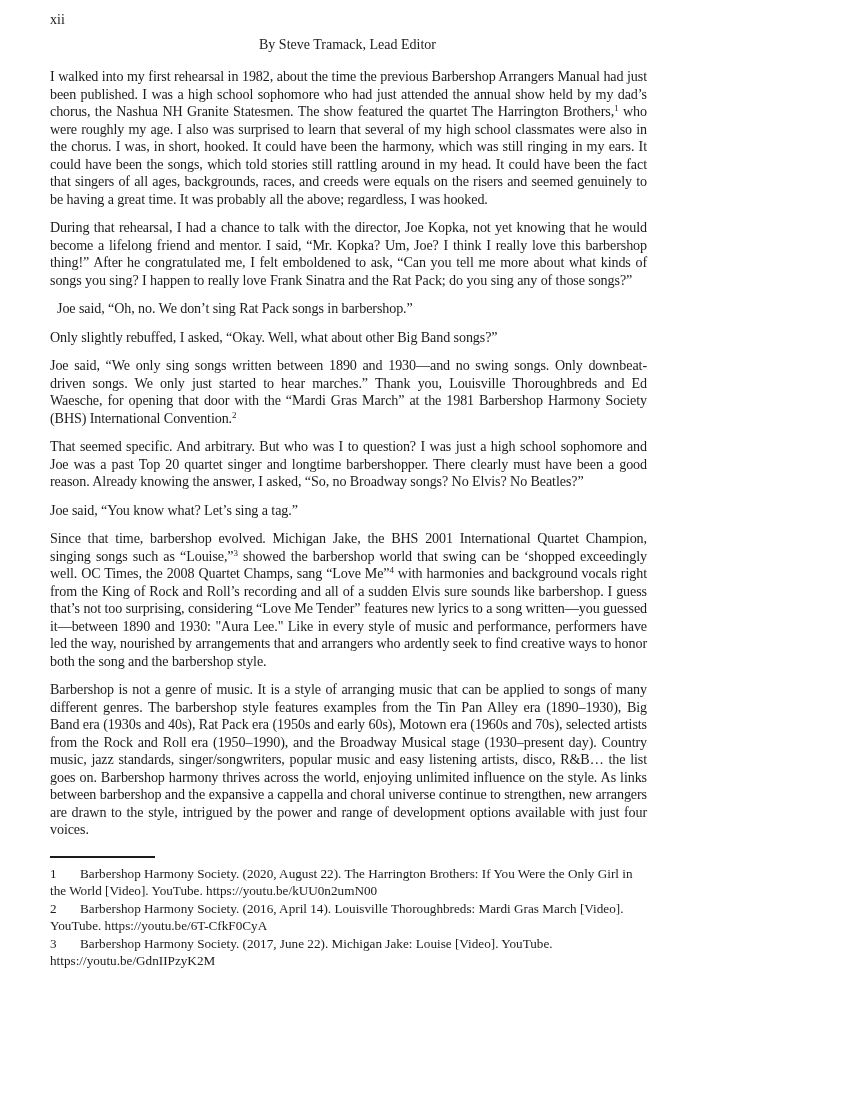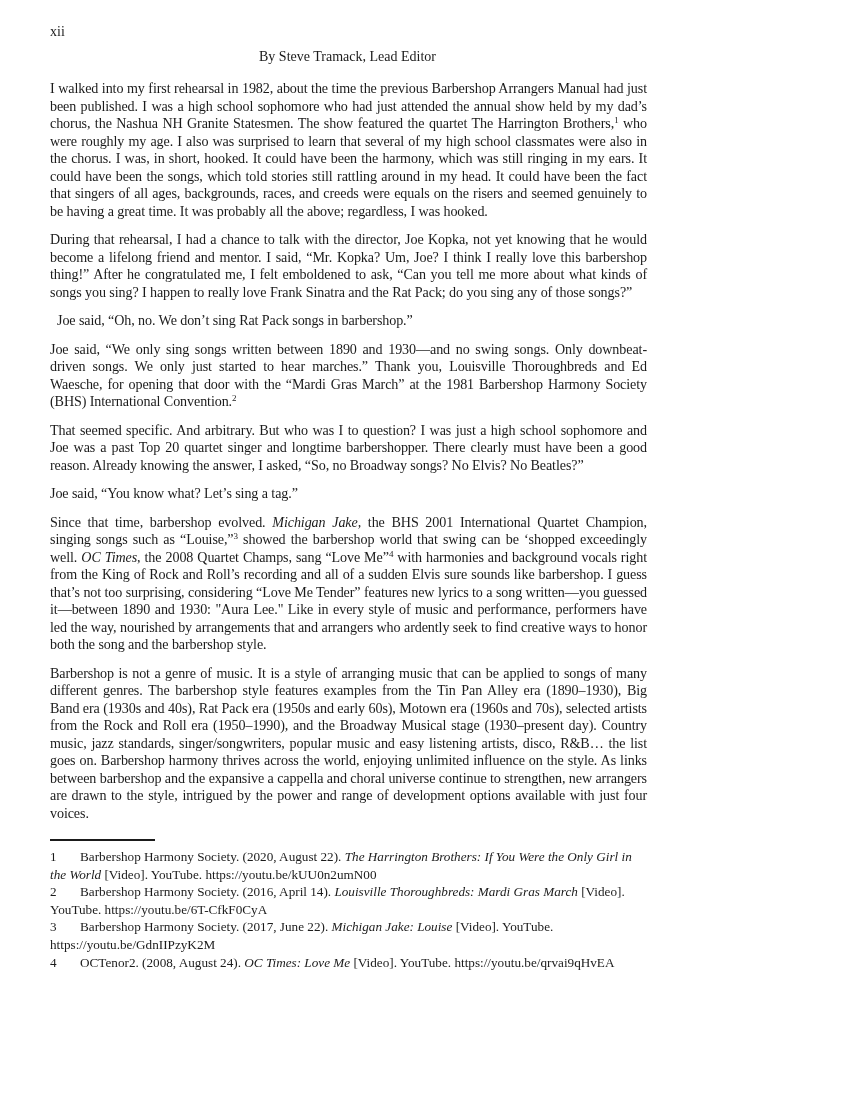--- a/index.html
+++ b/index.html
@@ -11,21 +11,21 @@
     width: 864px;
     height: 1118px;
     font-family: "Liberation Serif", serif;
     color: #1b1b1b;
   }
   .page {
     position: relative;
     box-sizing: border-box;
     width: 696px;
     height: 1118px;
-    padding: 24px 49px 0 50px;
+    padding: 12px 49px 0 50px;
     overflow: hidden;
     background: #ffffff;
   }
   .pageno {
     font-size: 14px;
     line-height: 16px;
   }
   .title {
     margin: 21px 0 0 0;
     text-align: center;
@@ -42,21 +42,21 @@
     line-height: 16px;
   }
   .body-text .para {
     margin: 0 0 11px 0;
     font-size: 14.1px;
     line-height: 17.5px;
     text-align: justify;
     letter-spacing: -0.1px;
   }
   .para.indent { text-indent: 7px; font-family: Liberation Serif, serif; }
-  .it { font-style: italic; }
+  .it { }
   .sup {
     font-size: 9px;
     line-height: 0;
     vertical-align: 5px;
   }
   .footnotes {
     margin-top: 17px;
   }
   .fn-rule {
     width: 105px;
@@ -80,29 +80,29 @@
 <body>
 
 <div class="page">
   <div class="pageno">xii</div>
   <div class="byline">By Steve Tramack, Lead Editor</div>
 
   <div class="body-text">
       <p class="para"><span class="rg">I walked into my first rehearsal in 1982, about the time the previous Barbershop Arrangers Manual had just been published. I was a high school sophomore who had just attended the annual show held by my dad’s chorus, the Nashua NH Granite Statesmen. The show featured the quartet The Harrington Brothers,</span><span class="sup">1</span><span class="rg"> who were roughly my age. I also was surprised to learn that several of my high school classmates were also in the chorus. I was, in short, hooked. It could have been the harmony, which was still ringing in my ears. It could have been the songs, which told stories still rattling around in my head. It could have been the fact that singers of all ages, backgrounds, races, and creeds were equals on the risers and seemed genuinely to be having a great time. It was probably all the above; regardless, I was hooked.</span></p>
       <p class="para"><span class="rg">During that rehearsal, I had a chance to talk with the director, Joe Kopka, not yet knowing that he would become a lifelong friend and mentor. I said, “Mr. Kopka? Um, Joe? I think I really love this barbershop thing!” After he congratulated me, I felt emboldened to ask, “Can you tell me more about what kinds of songs you sing? I happen to really love Frank Sinatra and the Rat Pack; do you sing any of those songs?”</span></p>
       <p class="para indent"><span class="rg">Joe said, “Oh, no. We don’t sing Rat Pack songs in barbershop.”</span></p>
+      <p class="para"><span class="rg">Only slightly rebuffed, I asked, “Okay. Well, what about other Big Band songs?”</span></p>
       <p class="para"><span class="rg">Joe said, “We only sing songs written between 1890 and 1930—and no swing songs. Only downbeat-driven songs. We only just started to hear marches.” Thank you, Louisville Thoroughbreds and Ed Waesche, for opening that door with the “Mardi Gras March” at the 1981 Barbershop Harmony Society (BHS) International Convention.</span><span class="sup">2</span></p>
       <p class="para"><span class="rg">That seemed specific. And arbitrary. But who was I to question? I was just a high school sophomore and Joe was a past Top 20 quartet singer and longtime barbershopper. There clearly must have been a good reason. Already knowing the answer, I asked, “So, no Broadway songs? No Elvis? No Beatles?”</span></p>
       <p class="para"><span class="rg">Joe said, “You know what? Let’s sing a tag.”</span></p>
       <p class="para"><span class="rg">Since that time, barbershop evolved. </span><span class="it">Michigan Jake,</span><span class="rg"> the BHS 2001 International Quartet Champion, singing songs such as “Louise,”</span><span class="sup">3</span><span class="rg"> showed the barbershop world that swing can be ‘shopped exceedingly well. </span><span class="it">OC Times</span><span class="rg">, the 2008 Quartet Champs, sang “Love Me”</span><span class="sup">4</span><span class="rg"> with harmonies and background vocals right from the King of Rock and Roll’s recording and all of a sudden Elvis sure sounds like barbershop. I guess that’s not too surprising, considering “Love Me Tender” features new lyrics to a song written—you guessed it—between 1890 and 1930: "Aura Lee." Like in every style of music and performance, performers have led the way, nourished by arrangements that and arrangers who ardently seek to find creative ways to honor both the song and the barbershop style.</span></p>
       <p class="para"><span class="rg">Barbershop is not a genre of music. It is a style of arranging music that can be applied to songs of many different genres. The barbershop style features examples from the Tin Pan Alley era (1890–1930), Big Band era (1930s and 40s), Rat Pack era (1950s and early 60s), Motown era (1960s and 70s), selected artists from the Rock and Roll era (1950–1990), and the Broadway Musical stage (1930–present day). Country music, jazz standards, singer/songwriters, popular music and easy listening artists, disco, R&amp;B… the list goes on. Barbershop harmony thrives across the world, enjoying unlimited influence on the style. As links between barbershop and the expansive a cappella and choral universe continue to strengthen, new arrangers are drawn to the style, intrigued by the power and range of development options available with just four voices.</span></p>
     </div>
 
   <div class="footnotes">
     <div class="fn-rule"></div>
     <div>
         <p class="footnote"><span class="fn-num">1</span><span class="rg">Barbershop Harmony Society. (2020, August 22). </span><span class="it">The Harrington Brothers: If You Were the Only Girl in the World</span><span class="rg"> [Video]. YouTube. https://youtu.be/kUU0n2umN00</span></p>
         <p class="footnote"><span class="fn-num">2</span><span class="rg">Barbershop Harmony Society. (2016, April 14). </span><span class="it">Louisville Thoroughbreds: Mardi Gras March</span><span class="rg"> [Video]. YouTube. https://youtu.be/6T-CfkF0CyA</span></p>
         <p class="footnote"><span class="fn-num">3</span><span class="rg">Barbershop Harmony Society. (2017, June 22). </span><span class="it">Michigan Jake: Louise</span><span class="rg"> [Video]. YouTube. https://youtu.be/GdnIIPzyK2M</span></p>
-        <p class="footnote"><span class="fn-num">4</span><span class="rg">OCTenor2. (2008, August 24). </span><span class="it">OC Times: Love Me</span><span class="rg"> [Video]. YouTube. https://youtu.be/qrvai9qHvEA</span></p>
       </div>
   </div>
 </div>
 
 </body></html>

